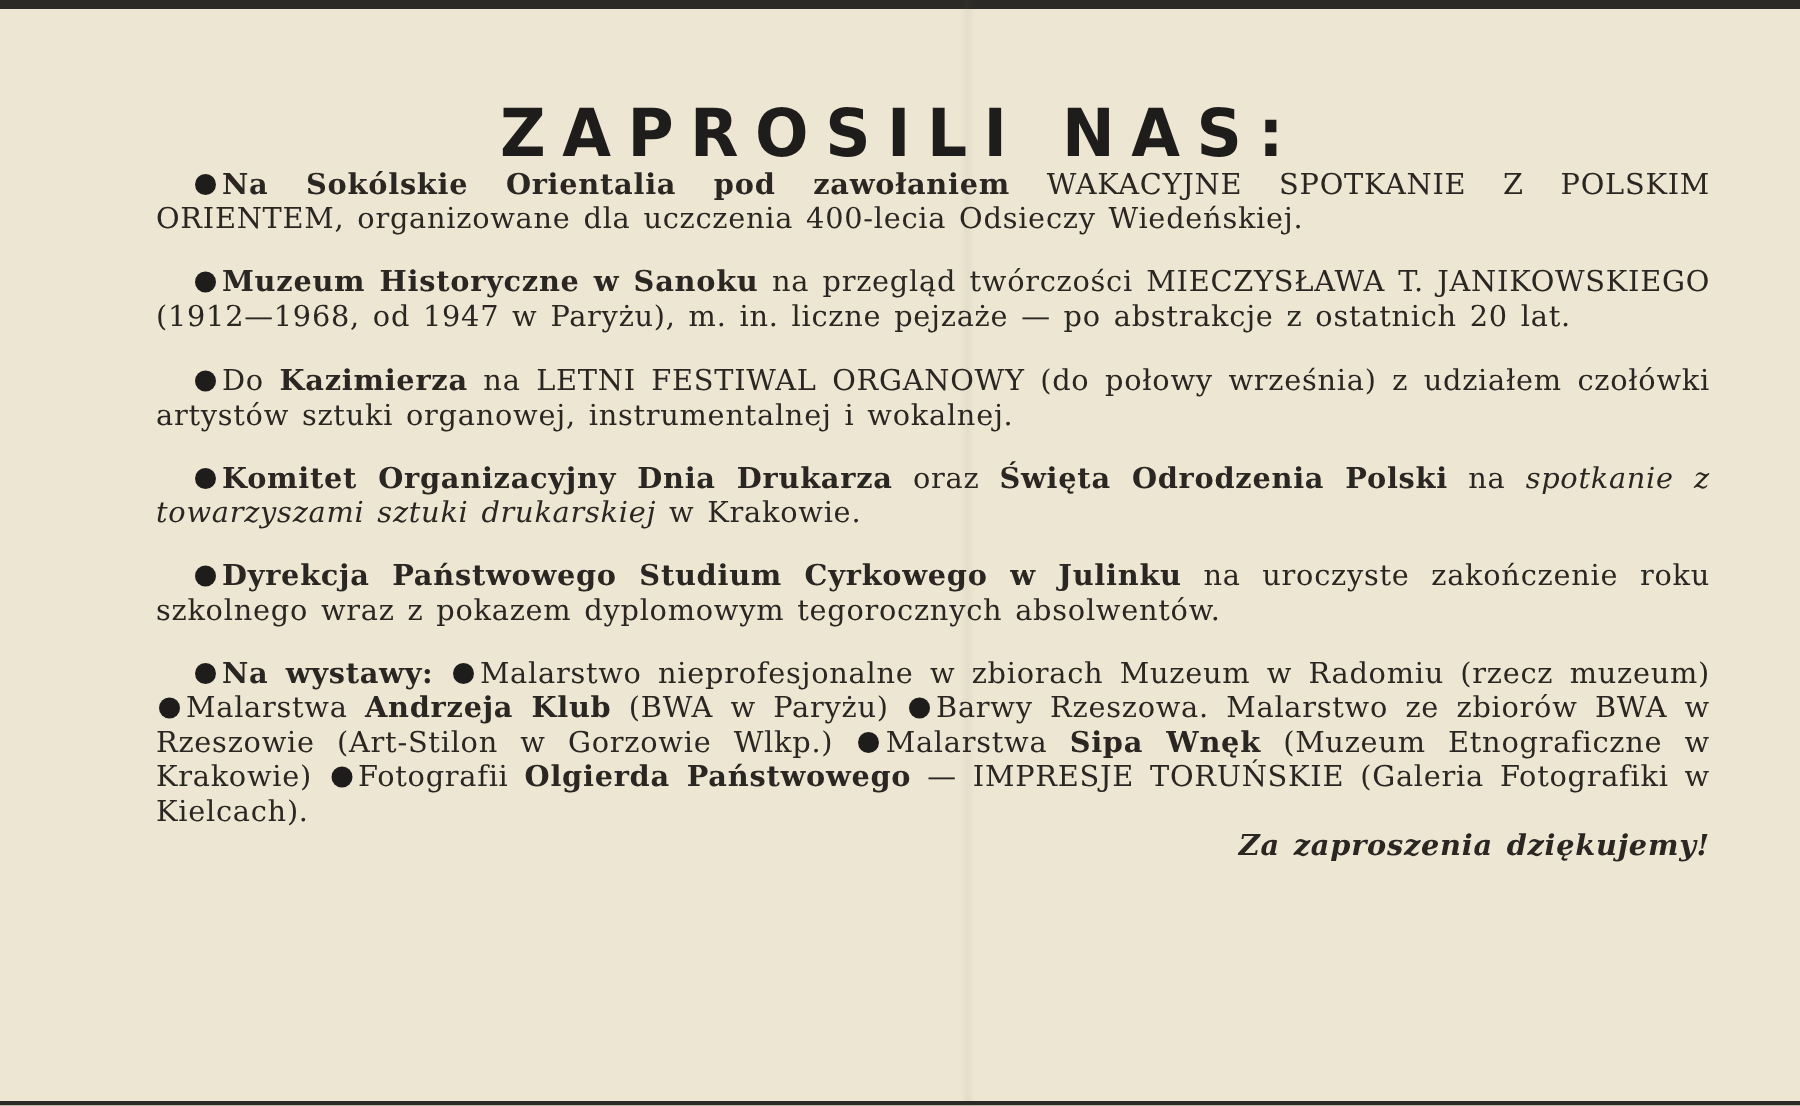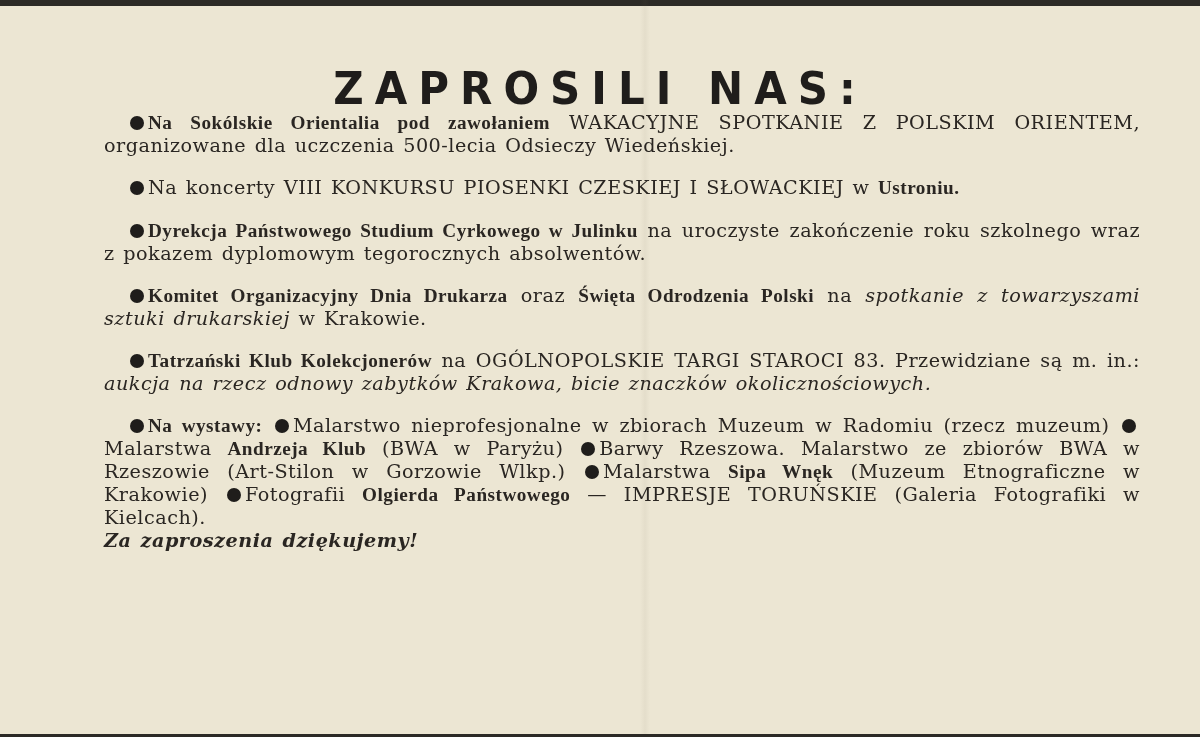--- a/index.html
+++ b/index.html
@@ -55,75 +55,74 @@
     .entry {
       font-size: 19.2px;
       line-height: 23px;
       text-align: justify;
       margin-bottom: 8px;
       letter-spacing: 0.5px;
       word-spacing: 2px;
     }
     .entry b {
       font-weight: bold;
-      font-family: Liberation Serif, serif;
     }
     .entry i {
       font-style: italic;
     }
     .bullet {
       display: inline-block;
       width: 14px;
       height: 14px;
       border-radius: 50%;
       background: #1f1d1b;
       margin: 0 4px 0 26px;
       vertical-align: -1px;
     }
     .bullet.inline {
       margin: 0 4px 0 2px;
     }
     .closing {
       display: block;
-      text-align: left;
+      text-align: right;
       font-style: italic;
       font-weight: bold;
     }
   </style>
 </head>
 <body>
 
 <div class="top-bar"></div>
 <div class="fold"></div>
 
 <h1 class="title">ZAPROSILI NAS:</h1>
 
 <div class="content">
 
   <p class="entry">
-    <span class="bullet"></span><b>Na Sokólskie Orientalia pod zawołaniem</b><span> WAKACYJNE SPOTKANIE Z POLSKIM ORIENTEM, organizowane dla uczczenia 500-lecia Odsieczy Wiedeńskiej.</span>
+    <span class="bullet"></span><b>Na Sokólskie Orientalia pod zawołaniem</b><span> WAKACYJNE SPOTKANIE Z POLSKIM ORIENTEM, organizowane dla uczczenia 400-lecia Odsieczy Wiedeńskiej.</span>
+  </p>
+
+  <p class="entry">
+    <span class="bullet"></span><b>Muzeum Historyczne w Sanoku</b><span> na przegląd twórczości MIECZYSŁAWA T. JANIKOWSKIEGO (1912—1968, od 1947 w Paryżu), m. in. liczne pejzaże — po abstrakcje z ostatnich 20 lat.</span>
+  </p>
+
+  <p class="entry">
+    <span class="bullet"></span><span>Do </span><b>Kazimierza</b><span> na LETNI FESTIWAL ORGANOWY (do połowy września) z udziałem czołówki artystów sztuki organowej, instrumentalnej i wokalnej.</span>
   </p>
 
 
-
   <p class="entry">
-    <span class="bullet"></span><span>Na koncerty VIII KONKURSU PIOSENKI CZESKIEJ I SŁOWACKIEJ w </span><b>Ustroniu.</b>
+    <span class="bullet"></span><b>Komitet Organizacyjny Dnia Drukarza</b><span> oraz </span><b>Święta Odrodzenia Polski</b><span> na </span><i>spotkanie z towarzyszami sztuki drukarskiej</i><span> w Krakowie.</span>
   </p>
 
   <p class="entry">
     <span class="bullet"></span><b>Dyrekcja Państwowego Studium Cyrkowego w Julinku</b><span> na uroczyste zakończenie roku szkolnego wraz z pokazem dyplomowym tegorocznych absolwentów.</span>
   </p>
 
-  <p class="entry">
-    <span class="bullet"></span><b>Komitet Organizacyjny Dnia Drukarza</b><span> oraz </span><b>Święta Odrodzenia Polski</b><span> na </span><i>spotkanie z towarzyszami sztuki drukarskiej</i><span> w Krakowie.</span>
-  </p>
-
-  <p class="entry">
-    <span class="bullet"></span><b>Tatrzański Klub Kolekcjonerów</b><span> na OGÓLNOPOLSKIE TARGI STAROCI 83. Przewidziane są m. in.: </span><i>aukcja na rzecz odnowy zabytków Krakowa, bicie znaczków okolicznościowych.</i>
-  </p>
 
   <p class="entry">
     <span class="bullet"></span><b>Na wystawy:</b>
     <span class="bullet inline"></span><span>Malarstwo nieprofesjonalne w zbiorach Muzeum w Radomiu (rzecz muzeum)</span>
     <span class="bullet inline"></span><span>Malarstwa </span><b>Andrzeja Klub</b><span> (BWA w Paryżu)</span>
     <span class="bullet inline"></span><span>Barwy Rzeszowa. Malarstwo ze zbiorów BWA w Rzeszowie (Art-Stilon w Gorzowie Wlkp.)</span>
     <span class="bullet inline"></span><span>Malarstwa </span><b>Sipa Wnęk</b><span> (Muzeum Etnograficzne w Krakowie)</span>
     <span class="bullet inline"></span><span>Fotografii </span><b>Olgierda Państwowego</b><span> — IMPRESJE TORUŃSKIE (Galeria Fotografiki w Kielcach).</span>
     <span class="closing">Za zaproszenia dziękujemy!</span>
   </p>

